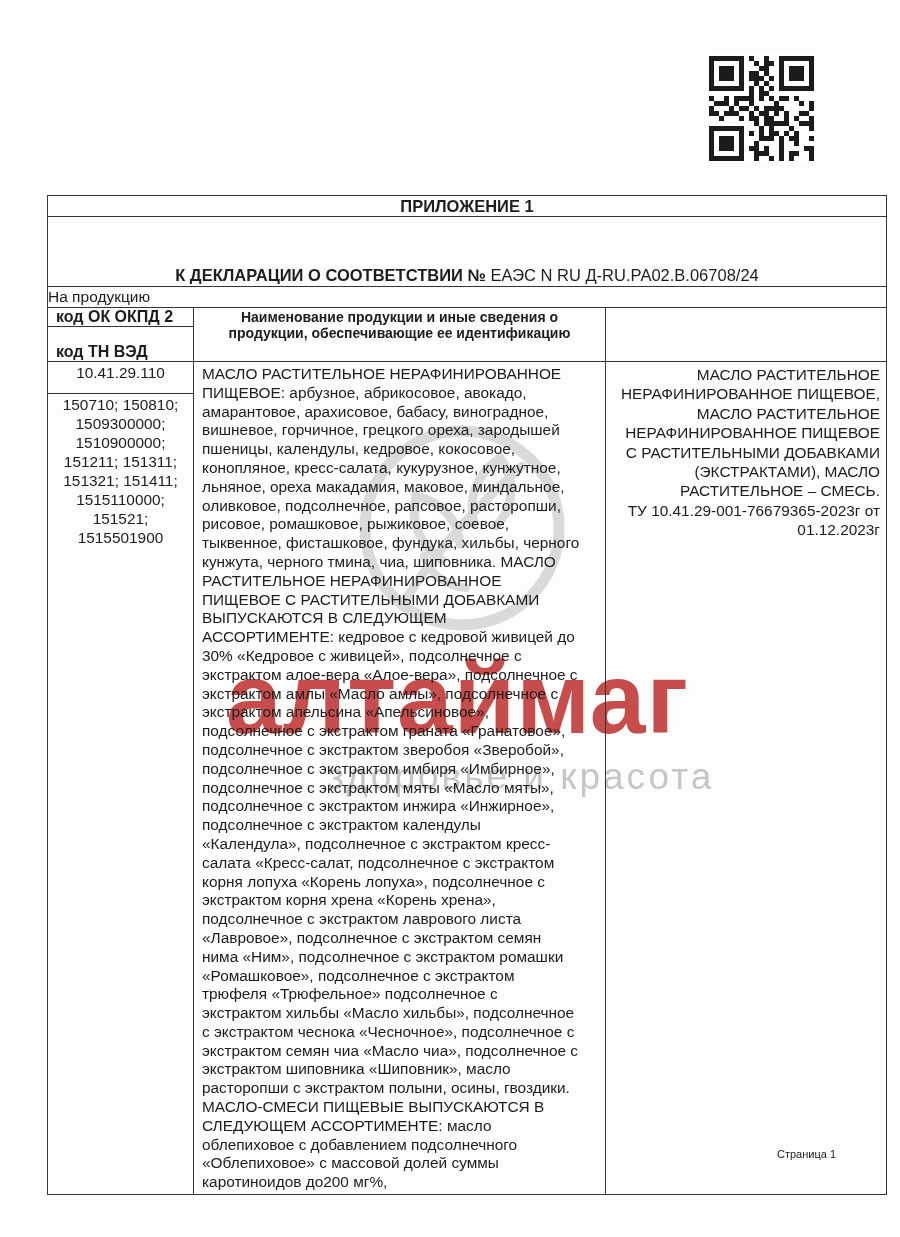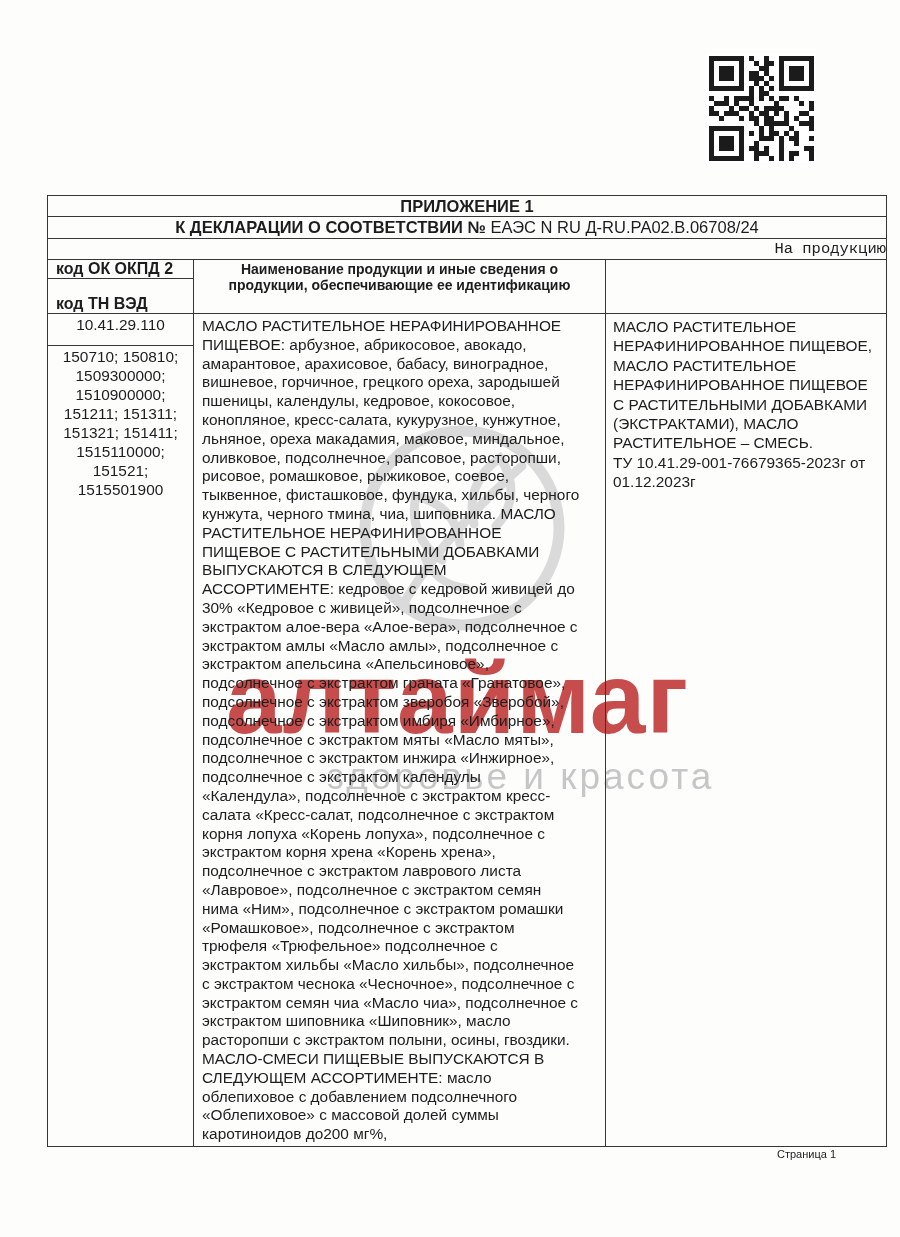--- a/index.html
+++ b/index.html
@@ -32,26 +32,26 @@
     position:absolute; left:47px; top:195px; width:840px; z-index:3;
     border:1.6px solid #353535; background:transparent;
     font-size:15.4px;
   }
   .t-row1 {
     height:21px; border-bottom:1.5px solid #353535;
     text-align:center; font-weight:700; font-size:16.5px; line-height:20px;
   }
   .t-row2 {
     height:22px; border-bottom:1.5px solid #353535;
-    text-align:center; font-size:16.5px; line-height:21px; white-space:nowrap;
+    text-align:center; font-size:16.5px; line-height:21px; white-space:nowrap;margin-top:48px;
   }
   .t-row2 .lbl { font-weight:700; }
   .t-row3 {
     height:21px; border-bottom:1.5px solid #353535;
-    text-align:right; font-size:15.5px; line-height:20px;font-family:Liberation Mono, monospace;
+    text-align:left; font-size:15.5px; line-height:20px;
   }
   .t-head { display:grid; grid-template-columns:146px 412px 1fr; border-bottom:1.5px solid #353535; }
   .h-col1 { border-right:1.5px solid #353535; display:flex; flex-direction:column;gap:16px; }
   .h-col1 .sub {
     flex:1; display:flex; align-items:center; padding-left:8px;
     font-weight:700; font-size:16px;
   }
   .h-col1 .sub:first-child { border-bottom:1.5px solid #353535; }
   .h-col2 {
     border-right:1.5px solid #353535; text-align:center; font-weight:700;
@@ -61,21 +61,21 @@
 
   .t-body { display:grid; grid-template-columns:146px 412px 1fr; min-height:826px; }
   .b-col1 { border-right:1.5px solid #353535; text-align:center; font-size:15.4px; }
   .okpd2 { padding:2px 0 11px; border-bottom:1.5px solid #353535; line-height:18px; }
   .tnved { padding-top:1px; white-space:pre-line; line-height:19px; }
   .b-col2 {
     border-right:1.5px solid #353535;
     padding:3px 24px 2px 8px; font-size:15.4px; line-height:18.8px;
     text-align:left;
   }
-  .b-col3 { padding:3px 6px 2px 7px; font-size:15.4px; line-height:19.4px; text-align:left; }
+  .b-col3 { padding:3px 6px 2px 7px; font-size:15.4px; line-height:19.4px; text-align:right; }
   .b-col3 .tu { margin-top:0; }
 
   
   .page-number {
     position:absolute; right:64px; top:1148px; z-index:3;
     font-size:11px; color:#222;
   }
 </style>
 </head>
 <body>

